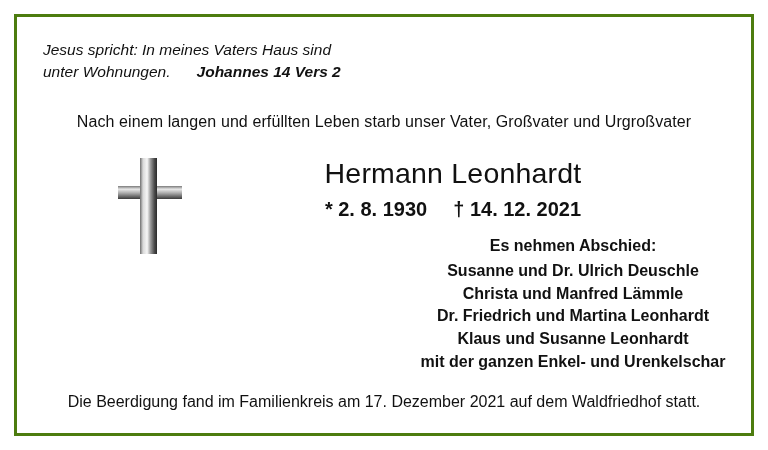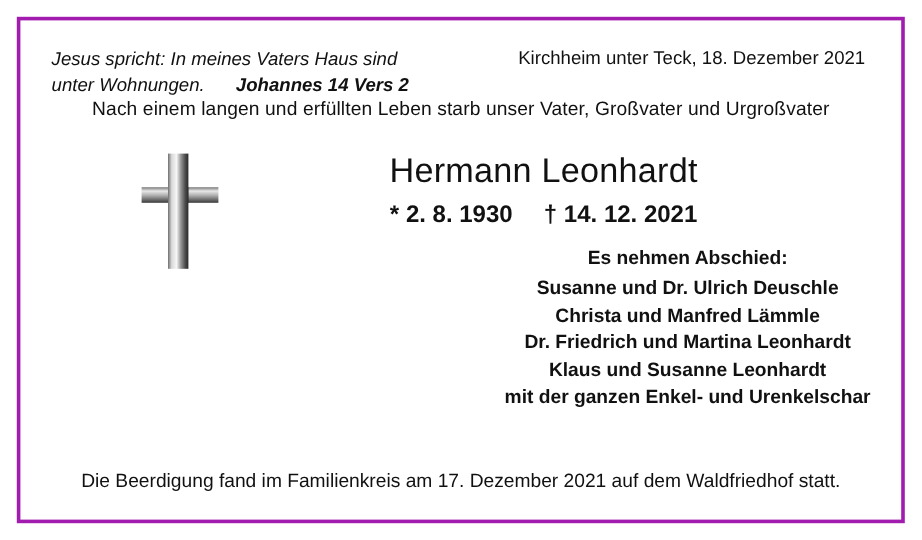--- a/index.html
+++ b/index.html
@@ -21,21 +21,21 @@
     background: #ffffff;
     box-sizing: border-box;
   }
   .notice {
     position: absolute;
     left: 14px;
     top: 14px;
     width: 740px;
     height: 422px;
     background: #ffffff;
-    border: 3px solid #a21caf;
+    border: 3px solid #4d7c0f;
     box-sizing: border-box;
   }
   .inner {
     position: relative;
     width: 100%;
     height: 100%;
     box-sizing: border-box;
     padding: 22px 26px 16px 26px;
   }
 
@@ -64,20 +64,21 @@
   .place-date {
     font-size: 15.5px;
     text-align: right;
     padding-top: 1px;
     padding-right: 4px;
     white-space: nowrap;
   }
 
   
   .intro {
+    margin-top: 30px;
     text-align: center;
     font-size: 16px;
     letter-spacing: 0.1px;
   }
 
   
   .middle {
     position: relative;
     margin-top: 14px;
     height: 230px;
@@ -146,21 +147,20 @@
   <div class="notice">
     <div class="inner">
 
       <div class="top-row">
         <div class="verse">
           <div>Jesus spricht:  In meines Vaters Haus sind</div>
           <div class="verse-line2">
             <span>unter Wohnungen.</span><span class="ref">Johannes 14  Vers 2</span>
           </div>
         </div>
-        <div class="place-date">Kirchheim unter Teck, 18. Dezember 2021</div>
       </div>
 
       <div class="intro">Nach einem langen und erfüllten Leben starb unser Vater, Großvater und Urgroßvater</div>
 
       <div class="middle">
 
         <div class="cross-wrap">
           <svg width="110" height="105" viewBox="0 0 110 105" aria-hidden="true">
             <defs>
               <linearGradient id="crossGrad" x1="0" y1="0" x2="1" y2="0">

